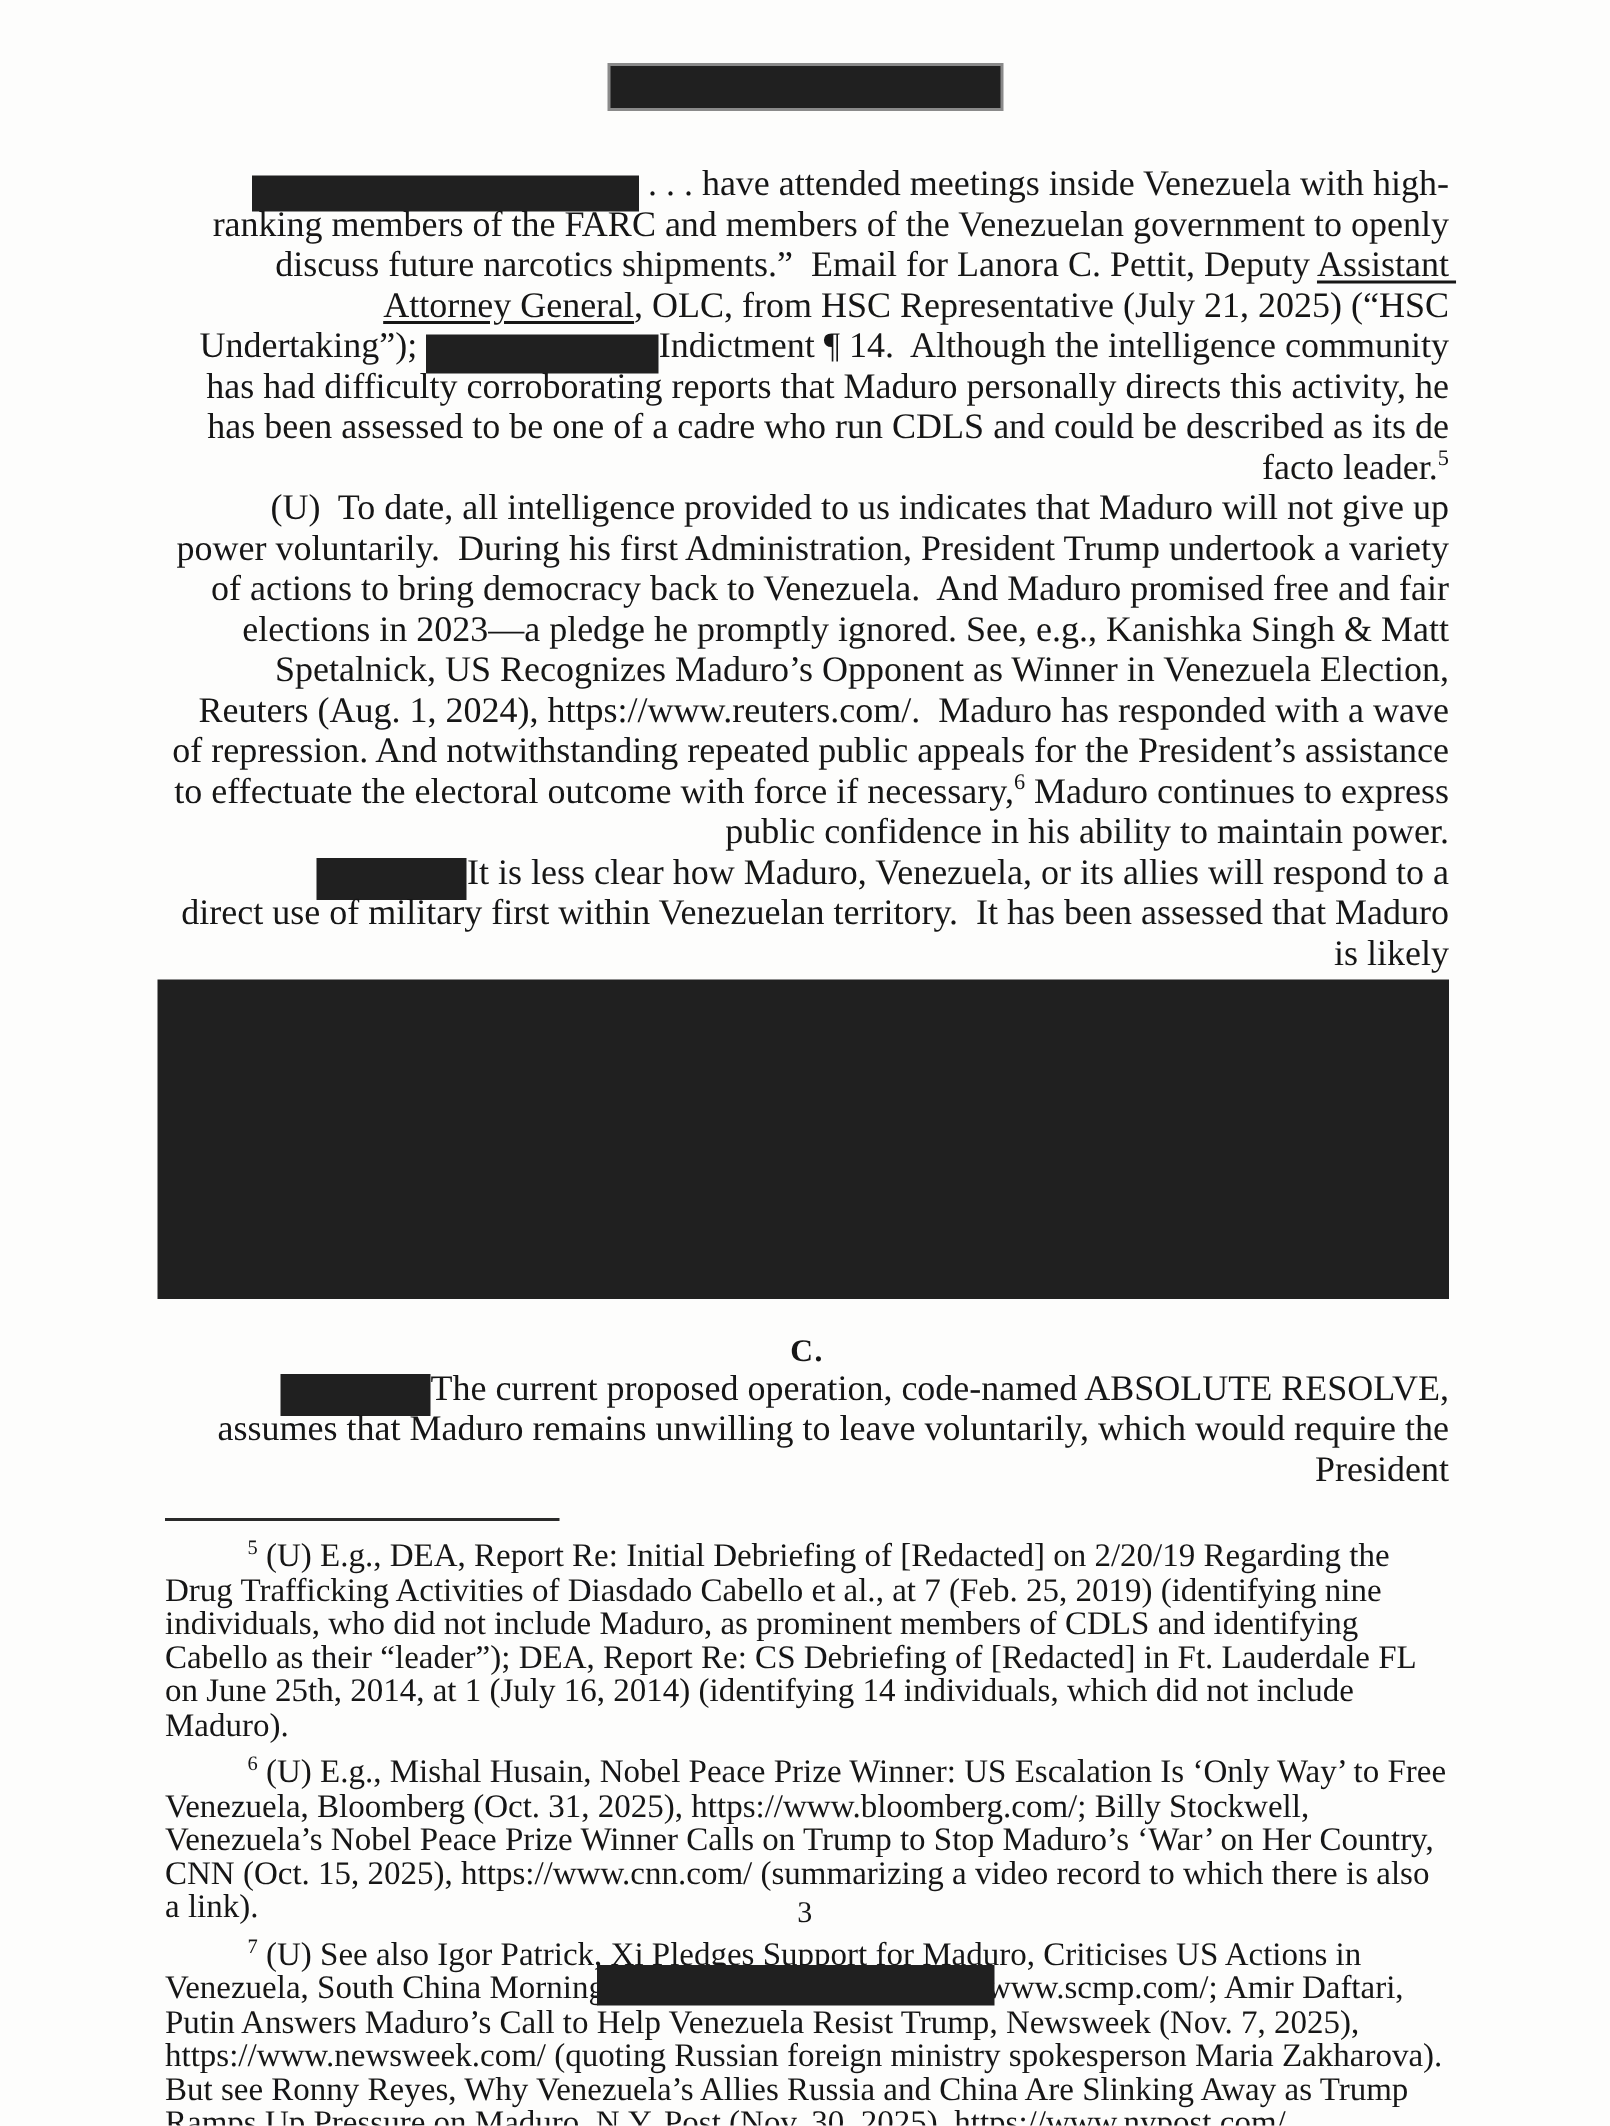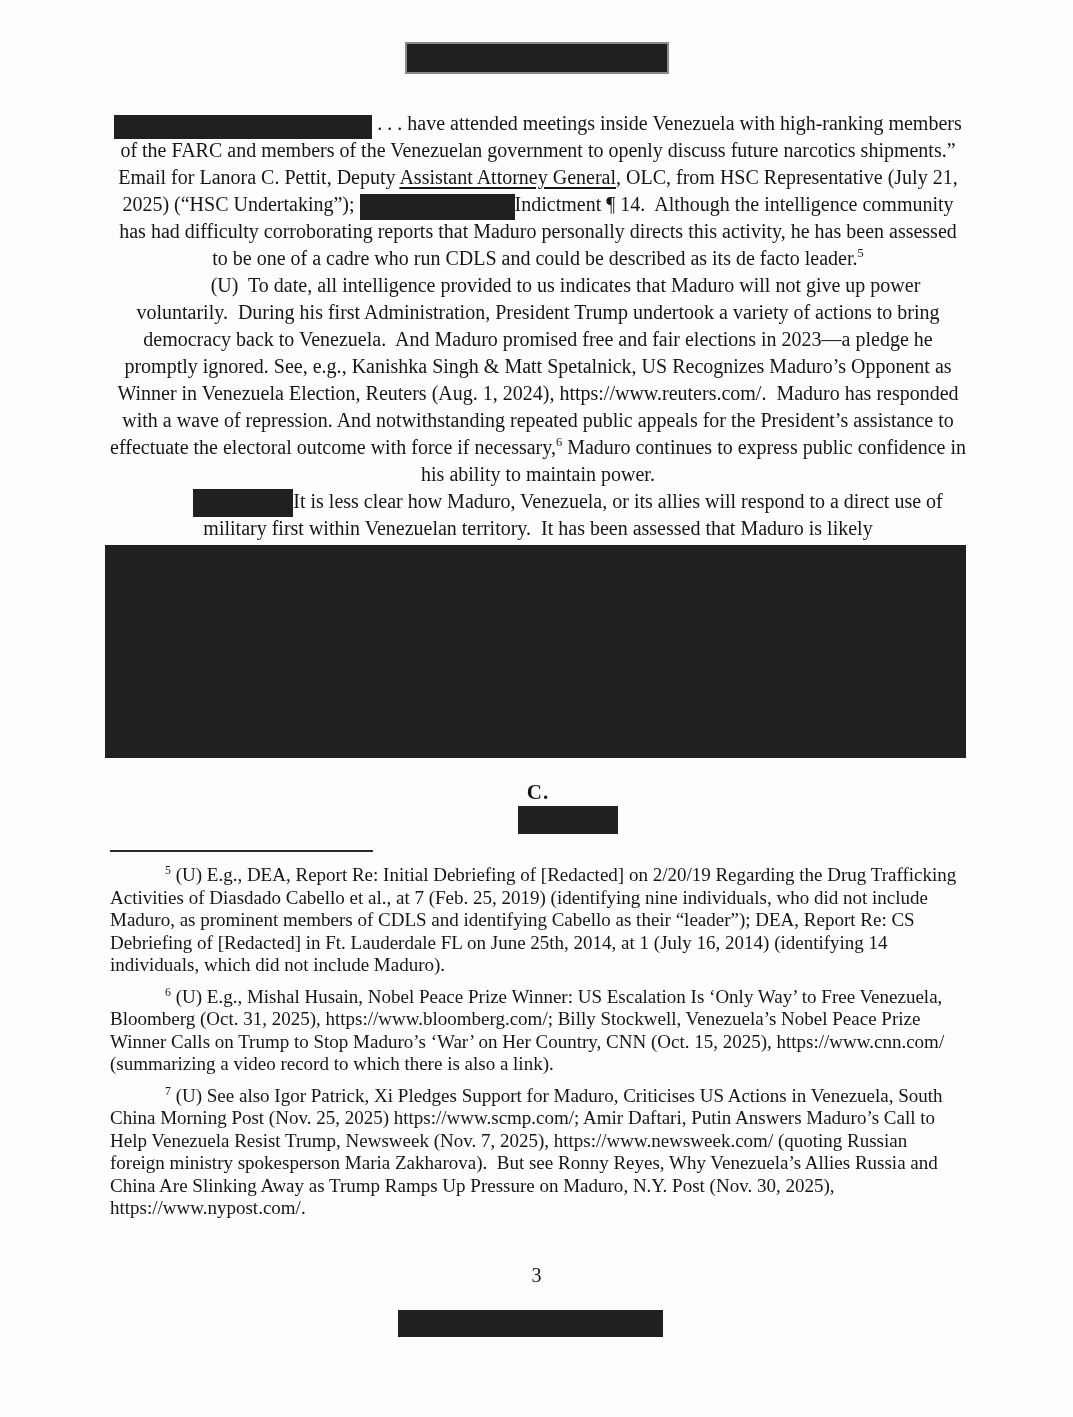--- a/index.html
+++ b/index.html
@@ -12,37 +12,37 @@
   body{
     width:1073px;height:1417px;position:relative;
     background:var(--page);color:var(--text);
     font-family:"Liberation Serif","DejaVu Serif",serif;
     overflow:hidden;
   }
   .redact-bar{position:absolute;background:var(--redaction);}
   .redact-bar.top{left:407px;top:44px;width:260px;height:28px;box-shadow:0 0 0 2px #8a8a8a;}
   .redact-bar.bottom{left:398px;top:1310px;width:265px;height:27px;}
   .content{position:absolute;left:110px;top:110px;width:856px;}
-  p.body{font-size:20px;line-height:27px;margin:0;white-space:pre-wrap;text-align:center;}
+  p.body{font-size:24px;line-height:27px;margin:0;white-space:pre-wrap;text-align:right;}
   p.ind55{text-indent:55px;}
   p.ind60{text-indent:60px;}
   .mt-para{margin-top:26px;}
   .mt-para2{margin-top:21px;}
   .redact-inline{
     display:inline-block;background:var(--redaction);
     vertical-align:text-bottom;margin-bottom:-5px;
   }
   .redact-block{width:861px;height:213px;background:var(--redaction);margin:3px 0 0 -5px;}
   .section-heading{
     font-size:21px;font-weight:bold;text-align:center;
     margin:22px 0 0 0;letter-spacing:1px;
   }
   .mt-para3{margin-top:16px;}
   .footnote-sep{width:263px;border:0;border-top:2px solid var(--separator);margin:18px 0 12px 0;}
-  .footnote{font-size:19px;line-height:22.5px;margin:0 0 9px 0;text-indent:55px;white-space:pre-wrap;}
+  .footnote{font-size:22px;line-height:22.5px;margin:0 0 9px 0;text-indent:55px;white-space:pre-wrap;}
   sup{font-size:0.62em;line-height:0;vertical-align:super;}
   .it{}
   .ul{text-decoration:underline;text-underline-offset:3px;}
   .page-number{position:absolute;left:0;top:1264px;width:1073px;text-align:center;font-size:20px;}
 </style>
 </head>
 <body>
 
 <div class="redact-bar top"></div>
 
@@ -51,21 +51,21 @@
   <p class="body"><span class="redact-inline" style="width: 258px; height: 24px;"></span><span> . . . have attended meetings inside Venezuela with high-ranking members of the FARC and members of the Venezuelan government to openly discuss future narcotics shipments.”  Email for Lanora C. Pettit, Deputy </span><span class="ul">Assistant Attorney General</span><span>, OLC, from HSC Representative (July 21, 2025) (“HSC Undertaking”); </span><span class="redact-inline" style="width: 155px; height: 26px;"></span><span>Indictment ¶ 14.  Although the intelligence community has had difficulty corroborating reports that Maduro personally directs this activity, he has been assessed to be one of a cadre who run CDLS and could be described as its de facto leader.</span><sup>5</sup></p>
 
   <p class="body ind55 mt-para"><span>(U)  To date, all intelligence provided to us indicates that Maduro will not give up power voluntarily.  During his first Administration, President Trump undertook a variety of actions to bring democracy back to Venezuela.  And Maduro promised free and fair elections in 2023—a pledge he promptly ignored. </span><span class="it">See, e.g.</span><span>, Kanishka Singh &amp; Matt Spetalnick, </span><span class="it">US Recognizes Maduro’s Opponent as Winner in Venezuela Election</span><span>, Reuters (Aug. 1, 2024), https://www.reuters.com/.  Maduro has responded with a wave of repression. And notwithstanding repeated public appeals for the President’s assistance to effectuate the electoral outcome with force if necessary,</span><sup>6</sup><span> Maduro continues to express public confidence in his ability to maintain power.</span></p>
 
   <p class="body ind60 mt-para2"><span class="redact-inline" style="width: 100px; height: 28px;"></span><span>It is less clear how Maduro, Venezuela, or its allies will respond to a direct use of military first within Venezuelan territory.  It has been assessed that Maduro is likely</span></p>
 
   <div class="redact-block"></div>
 
   <h2 class="section-heading">C.</h2>
 
-  <p class="body ind60 mt-para3"><span class="redact-inline" style="width: 100px; height: 28px;"></span></p>
+  <p class="body ind60 mt-para3"><span class="redact-inline" style="width: 100px; height: 28px;"></span><span>The current proposed operation, code-named ABSOLUTE RESOLVE, assumes that Maduro remains unwilling to leave voluntarily, which would require the President</span></p>
 
   <hr class="footnote-sep">
 
   <div>
     <p class="footnote"><sup>5</sup><span> (U) </span><span class="it">E.g.</span><span>, DEA, </span><span class="it">Report Re: Initial Debriefing of [Redacted] on 2/20/19 Regarding the Drug Trafficking Activities of Diasdado Cabello et al.</span><span>, at 7 (Feb. 25, 2019) (identifying nine individuals, who did not include Maduro, as prominent members of CDLS and identifying Cabello as their “leader”); DEA, </span><span class="it">Report Re: CS Debriefing of [Redacted] in Ft. Lauderdale FL on June 25th, 2014</span><span>, at 1 (July 16, 2014) (identifying 14 individuals, which did </span><span class="it">not</span><span> include Maduro).</span></p>
     <p class="footnote"><sup>6</sup><span> (U) </span><span class="it">E.g.</span><span>, Mishal Husain, </span><span class="it">Nobel Peace Prize Winner: US Escalation Is ‘Only Way’ to Free Venezuela</span><span>, Bloomberg (Oct. 31, 2025), https://www.bloomberg.com/; Billy Stockwell, </span><span class="it">Venezuela’s Nobel Peace Prize Winner Calls on Trump to Stop Maduro’s ‘War’ on Her Country</span><span>, CNN (Oct. 15, 2025), https://www.cnn.com/ (summarizing a video record to which there is also a link).</span></p>
     <p class="footnote"><sup>7</sup><span> (U) </span><span class="it">See also</span><span> Igor Patrick, </span><span class="it">Xi Pledges Support for Maduro, Criticises US Actions in Venezuela</span><span>, South China Morning Post (Nov. 25, 2025) https://www.scmp.com/; Amir Daftari, </span><span class="it">Putin Answers Maduro’s Call to Help Venezuela Resist Trump</span><span>, Newsweek (Nov. 7, 2025), https://www.newsweek.com/ (quoting Russian foreign ministry spokesperson Maria Zakharova).  </span><span class="it">But see</span><span> Ronny Reyes, </span><span class="it">Why Venezuela’s Allies Russia and China Are Slinking Away as Trump Ramps Up Pressure on Maduro</span><span>, N.Y. Post (Nov. 30, 2025), https://www.nypost.com/.</span></p>
   </div>
 
 </div>

